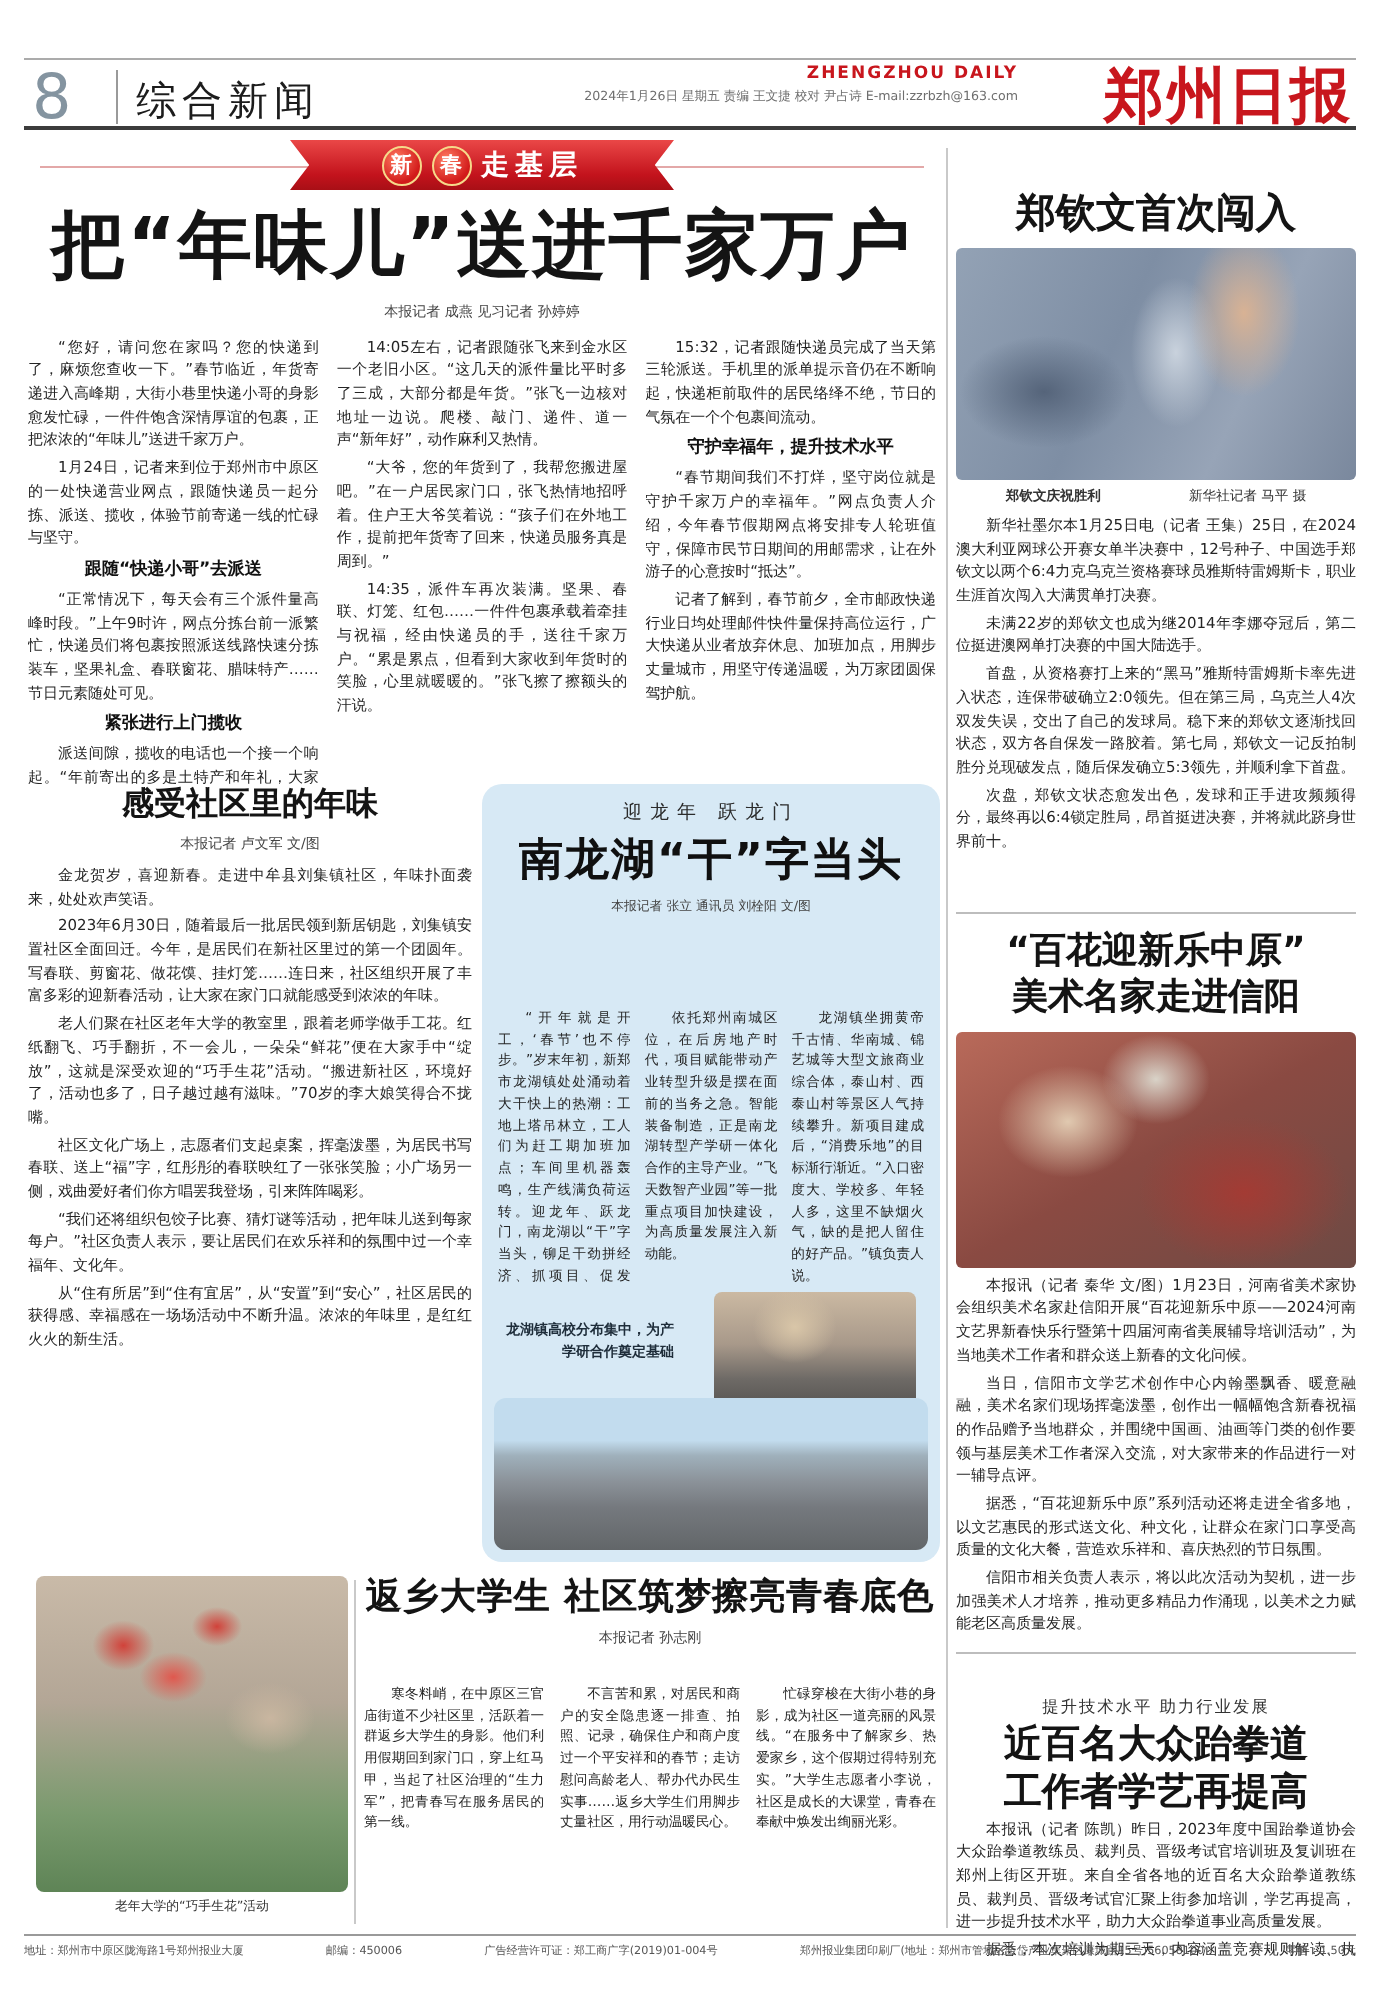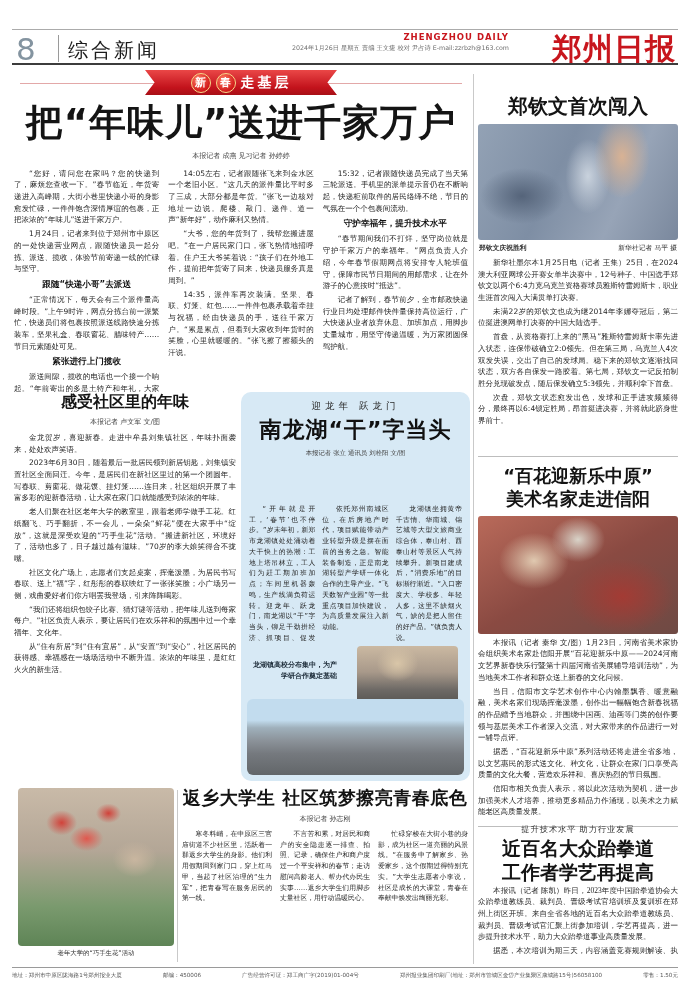--- a/index.html
+++ b/index.html
@@ -45,21 +45,21 @@
 
   
   .rc{position:absolute;left:478px;width:200px;overflow:hidden;}
   .rc-headline{font-size:20px;font-weight:bold;text-align:center;line-height:1.3;color:#141414;}
   .photo{border-radius:3px;}
   .photo-tennis{width:200px;height:116px;margin-top:5px;
     background:radial-gradient(40px 60px at 72% 28%,#d8b294 0%,rgba(216,178,148,0) 70%),
                radial-gradient(60px 40px at 22% 62%,#55647a 0%,rgba(85,100,122,0) 70%),
                radial-gradient(30px 50px at 55% 45%,#c9d2dd 0%,rgba(201,210,221,0) 75%),
                linear-gradient(115deg,#93a2b5,#7e8ea4 40%,#97a4b7 70%,#7a889d);}
-  .photo-caption{display:flex;justify-content:space-between;font-size:6.8px;color:#333;margin:3px 1px 4px;gap:44px;}
+  .photo-caption{display:flex;justify-content:center;font-size:6.8px;color:#333;margin:3px 1px 4px;gap:44px;}
   .photo-caption b{font-weight:bold;}
   .rc-divider{position:absolute;left:478px;width:200px;height:1px;background:#bdbdbd;}
   .photo-art{width:200px;height:118px;margin:5px 0 3px;
     background:radial-gradient(50px 40px at 28% 38%,#e0c9b0 0%,rgba(224,201,176,0) 70%),
                radial-gradient(70px 50px at 72% 68%,#a33b34 0%,rgba(163,59,52,0) 75%),
                radial-gradient(36px 30px at 50% 20%,#d9d3c8 0%,rgba(217,211,200,0) 75%),
                linear-gradient(150deg,#b96a5a,#8a4a42 50%,#6e4a44);}
   .kicker{font-size:8.2px;color:#333;text-align:center;letter-spacing:1px;}
   .tkd-headline{font-size:19px;font-weight:bold;text-align:center;line-height:1.25;color:#141414;margin-top:2px;}
 
@@ -80,21 +80,21 @@
   .bb-small-caption{flex:0 0 84px;font-size:7px;font-weight:bold;color:#1e2d3a;line-height:1.5;text-align:right;padding-top:14px;}
   .photo-street{flex:1;height:58px;border-radius:4px;
     background:radial-gradient(30px 26px at 40% 30%,#d9c6a8 0%,rgba(217,198,168,0) 70%),
                linear-gradient(180deg,#cbb9a2 0%,#a8998a 45%,#6e6a66 75%,#565451 100%);}
   .photo-road{position:absolute;left:6px;right:6px;bottom:6px;height:76px;border-radius:6px;
     background:linear-gradient(180deg,#c2dcee 0%,#c2dcee 28%,#9fb0bb 38%,#8b9299 55%,#75797e 72%,#626669 100%);}
 
   
   .bottom-art{position:absolute;left:182px;top:786px;width:286px;height:178px;overflow:hidden;}
   .bt-headline{font-size:18px;font-weight:bold;text-align:center;color:#141414;letter-spacing:0.5px;}
-  .bt-byline{margin:4px 0 5px;}
+  .bt-byline{margin:4px 0 18px;}
   .bt-cols{display:flex;gap:8px;height:132px;overflow:hidden;}
   .bt-cols .col{flex:1;overflow:hidden;}
 
   
   .photo-classroom{position:absolute;left:18px;top:788px;width:156px;height:158px;border-radius:4px;
     background:radial-gradient(22px 18px at 28% 22%,#d1423a 0%,rgba(209,66,58,0) 70%),
                radial-gradient(18px 14px at 58% 16%,#d1423a 0%,rgba(209,66,58,0) 70%),
                radial-gradient(24px 18px at 44% 32%,#e0584e 0%,rgba(224,88,78,0) 70%),
                radial-gradient(30px 24px at 75% 45%,#c9b6a0 0%,rgba(201,182,160,0) 75%),
                linear-gradient(180deg,#c9baa8 0%,#b3a696 40%,#7a9a6e 75%,#5e8456 100%);}
@@ -184,21 +184,21 @@
     </div>
     <div class="photo photo-art"></div>
     <p class="p">本报讯（记者 秦华 文/图）1月23日，河南省美术家协会组织美术名家赴信阳开展“百花迎新乐中原——2024河南文艺界新春快乐行暨第十四届河南省美展辅导培训活动”，为当地美术工作者和群众送上新春的文化问候。</p>
     <p class="p">当日，信阳市文学艺术创作中心内翰墨飘香、暖意融融，美术名家们现场挥毫泼墨，创作出一幅幅饱含新春祝福的作品赠予当地群众，并围绕中国画、油画等门类的创作要领与基层美术工作者深入交流，对大家带来的作品进行一对一辅导点评。</p>
     <p class="p">据悉，“百花迎新乐中原”系列活动还将走进全省多地，以文艺惠民的形式送文化、种文化，让群众在家门口享受高质量的文化大餐，营造欢乐祥和、喜庆热烈的节日氛围。</p>
     <p class="p">信阳市相关负责人表示，将以此次活动为契机，进一步加强美术人才培养，推动更多精品力作涌现，以美术之力赋能老区高质量发展。</p>
   </div>
 
   <div class="rc-divider" style="top:826px;"></div>
 
-  <div class="rc" style="top:824px;height:132px;font-family:Liberation Serif, serif;">
+  <div class="rc" style="top:848px;height:132px;">
     <div class="kicker">提升技术水平 助力行业发展</div>
     <div class="tkd-headline">
       <div>近百名大众跆拳道</div>
       <div>工作者学艺再提高</div>
     </div>
     <p class="p" style="margin-top:0;">本报讯（记者 陈凯）昨日，2023年度中国跆拳道协会大众跆拳道教练员、裁判员、晋级考试官培训班及复训班在郑州上街区开班。来自全省各地的近百名大众跆拳道教练员、裁判员、晋级考试官汇聚上街参加培训，学艺再提高，进一步提升技术水平，助力大众跆拳道事业高质量发展。</p>
     <p class="p">据悉，本次培训为期三天，内容涵盖竞赛规则解读、执裁实务、教学方法等，并邀请国家级专家现场授课，帮助学员全面提升专业素养。</p>
   </div>
 
   <div class="lm">

